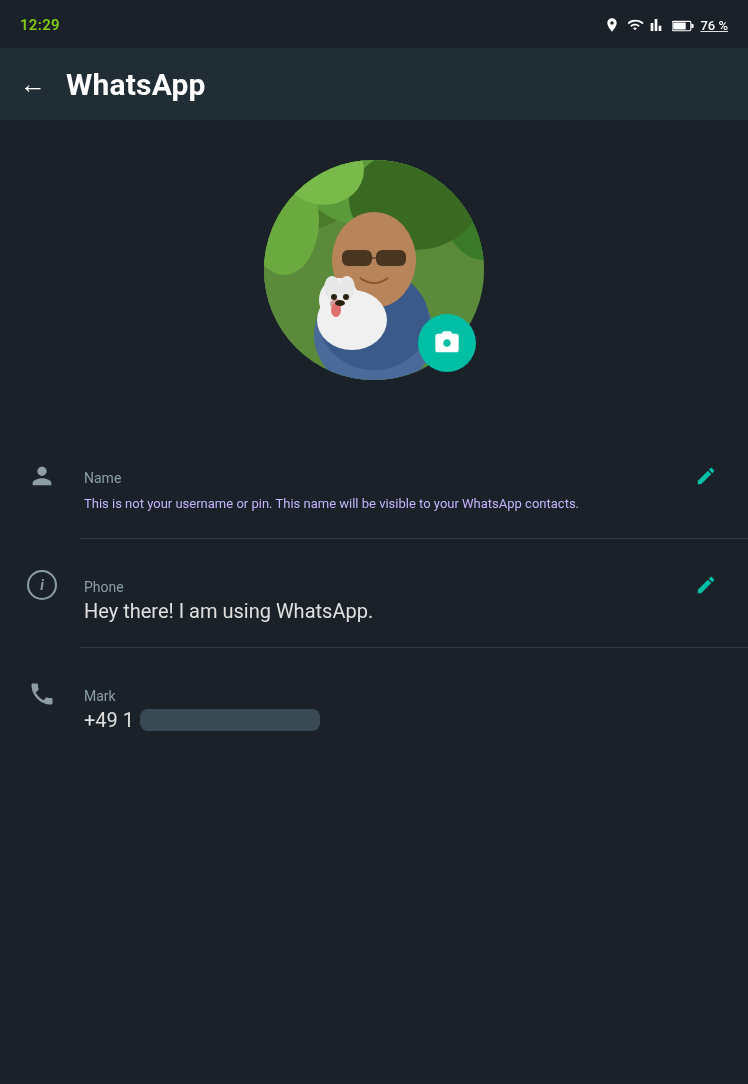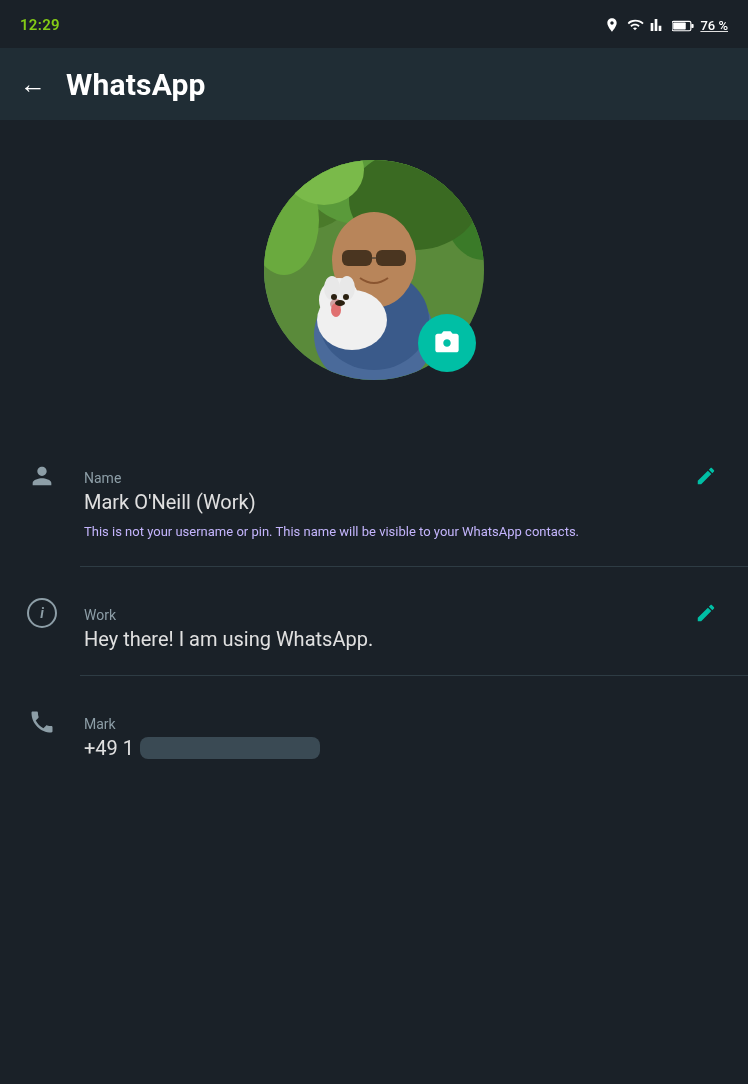--- a/index.html
+++ b/index.html
@@ -294,38 +294,37 @@
 </div>
 
 <div class="info-row">
   <div class="info-icon">
     <svg width="28" height="28" viewBox="0 0 24 24">
       <path d="M12 12c2.21 0 4-1.79 4-4s-1.79-4-4-4-4 1.79-4 4 1.79 4 4 4zm0 2c-2.67 0-8 1.34-8 4v2h16v-2c0-2.66-5.33-4-8-4z"></path>
     </svg>
   </div>
   <div class="info-content">
     <div class="info-label">Name</div>
-    <div class="info-value">Mark O'Neill (Work)</div>
     <div class="info-hint">This is not your username or pin. This name will be visible to your WhatsApp contacts.</div>
   </div>
   <div class="edit-btn">
     <svg viewBox="0 0 24 24">
       <path d="M3 17.25V21h3.75L17.81 9.94l-3.75-3.75L3 17.25zM20.71 7.04c.39-.39.39-1.02 0-1.41l-2.34-2.34c-.39-.39-1.02-.39-1.41 0l-1.83 1.83 3.75 3.75 1.83-1.83z"></path>
     </svg>
   </div>
 </div>
 
 <div class="divider"></div>
 
 <div class="info-row">
   <div class="info-icon">
     <div class="icon-info-circle">i</div>
   </div>
   <div class="info-content">
-    <div class="info-label">Work</div>
+    <div class="info-label">Phone</div>
     <div class="info-value">Hey there! I am using WhatsApp.</div>
   </div>
   <div class="edit-btn">
     <svg viewBox="0 0 24 24">
       <path d="M3 17.25V21h3.75L17.81 9.94l-3.75-3.75L3 17.25zM20.71 7.04c.39-.39.39-1.02 0-1.41l-2.34-2.34c-.39-.39-1.02-.39-1.41 0l-1.83 1.83 3.75 3.75 1.83-1.83z"></path>
     </svg>
   </div>
 </div>
 
 <div class="divider"></div>

